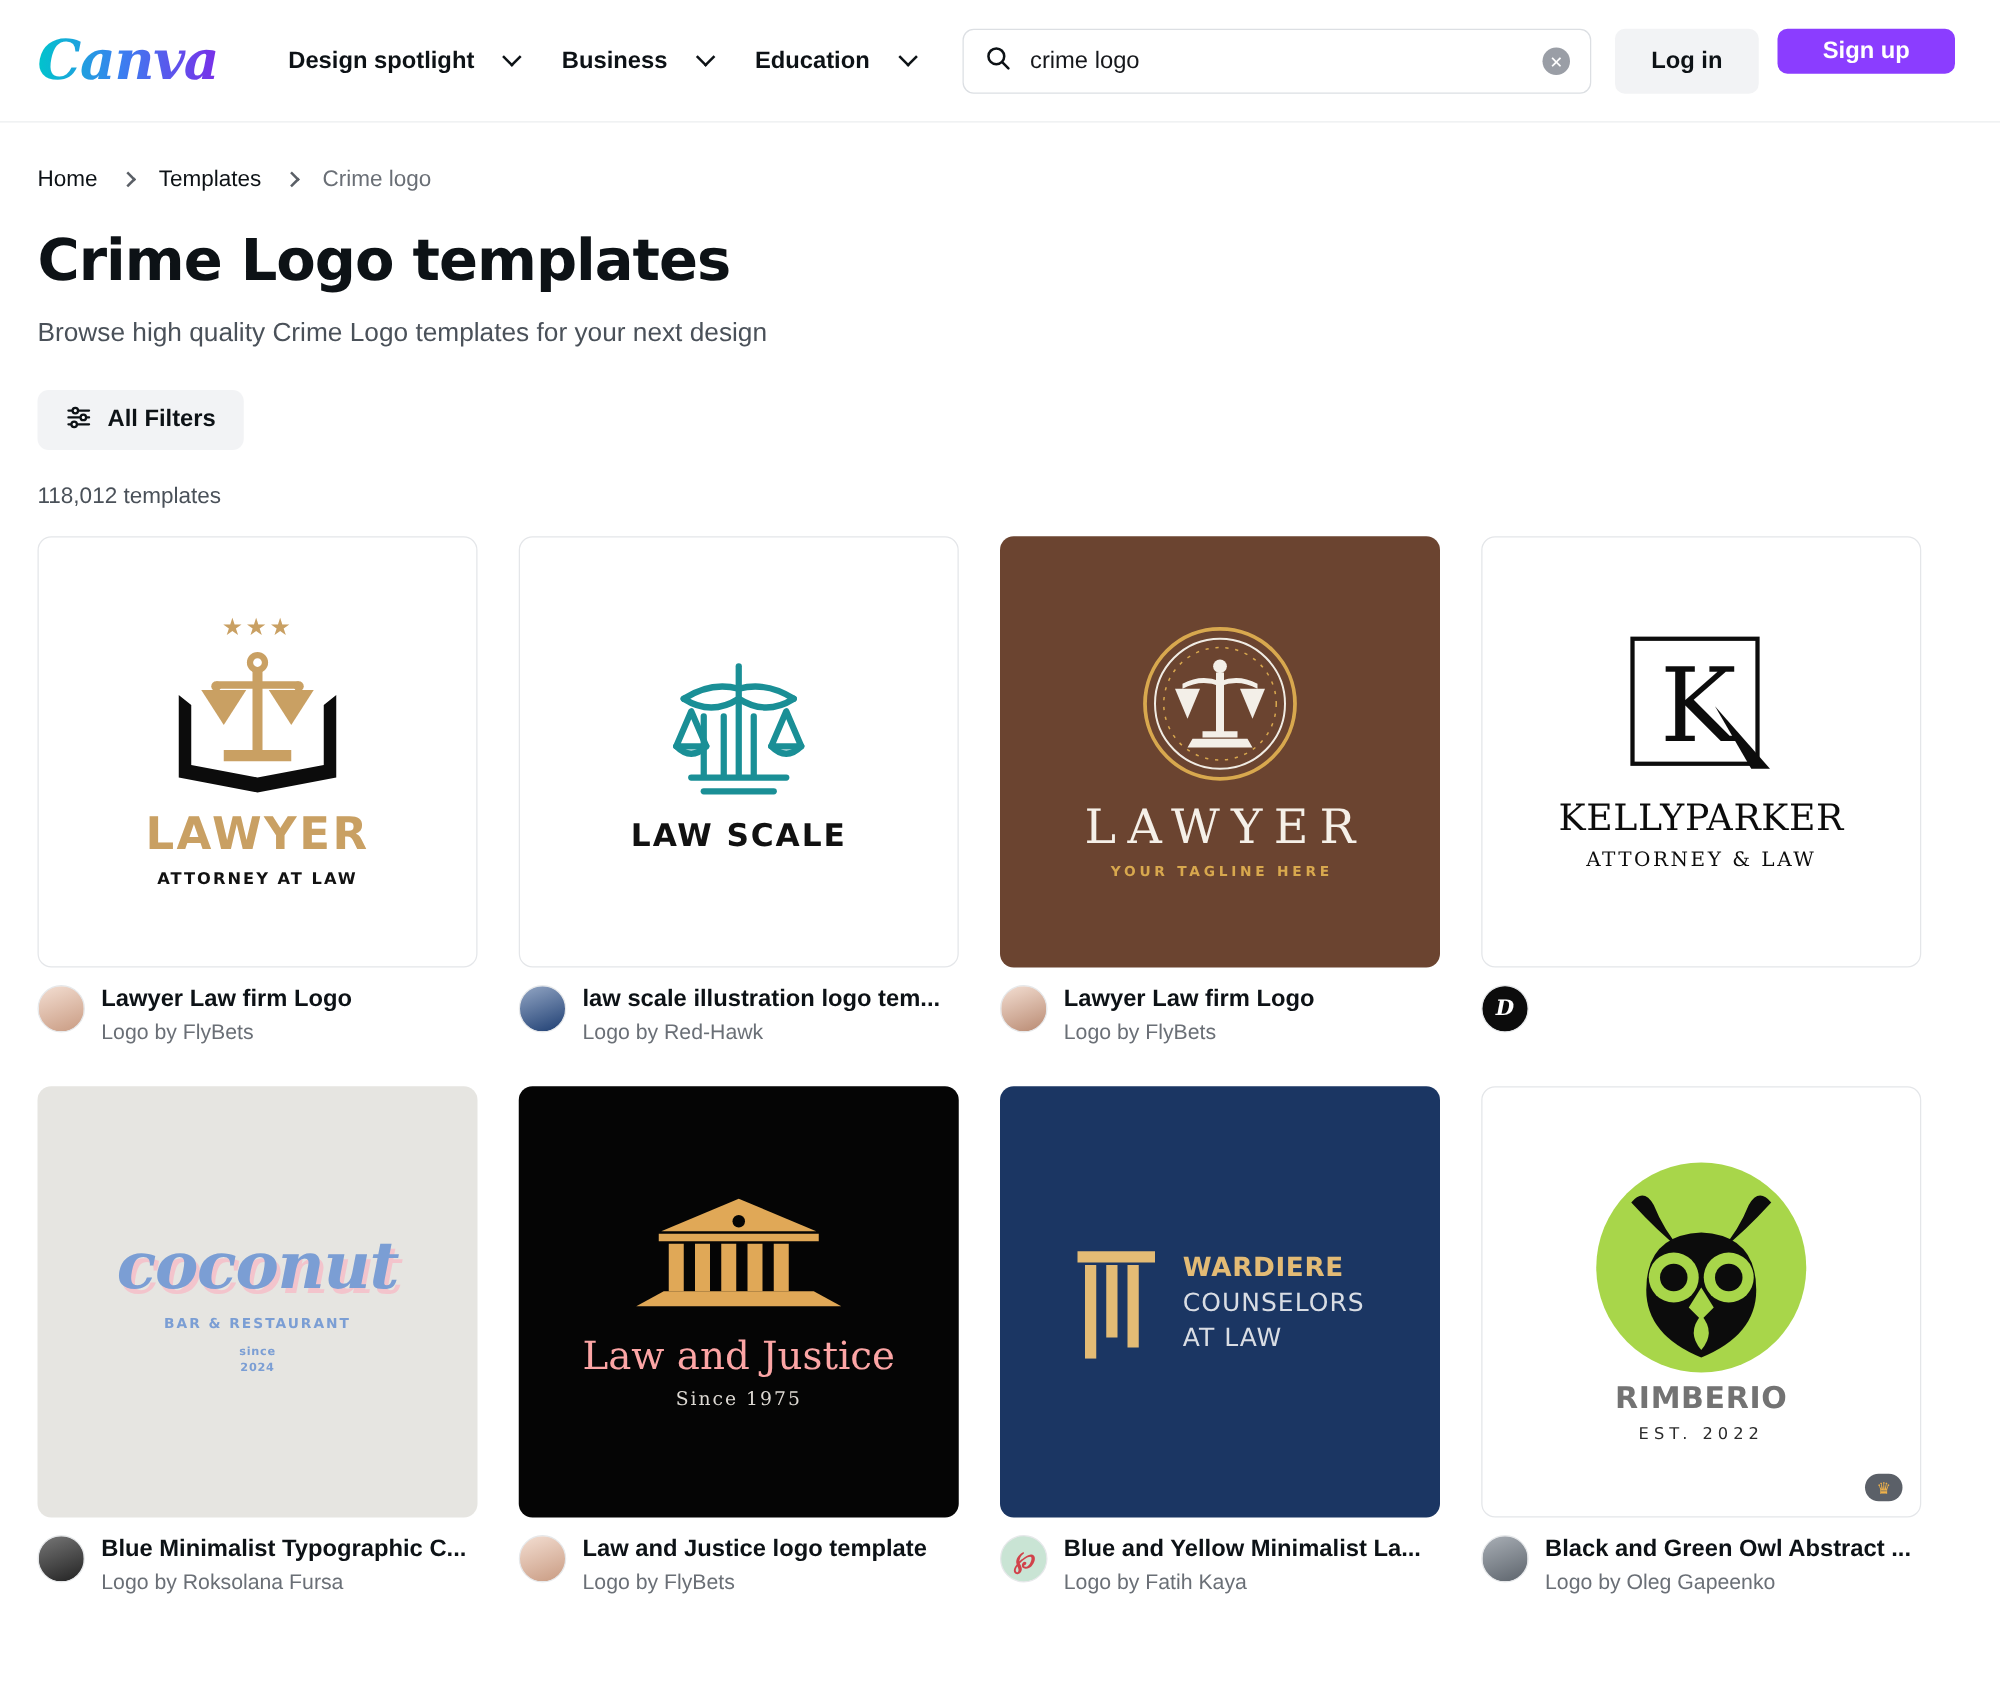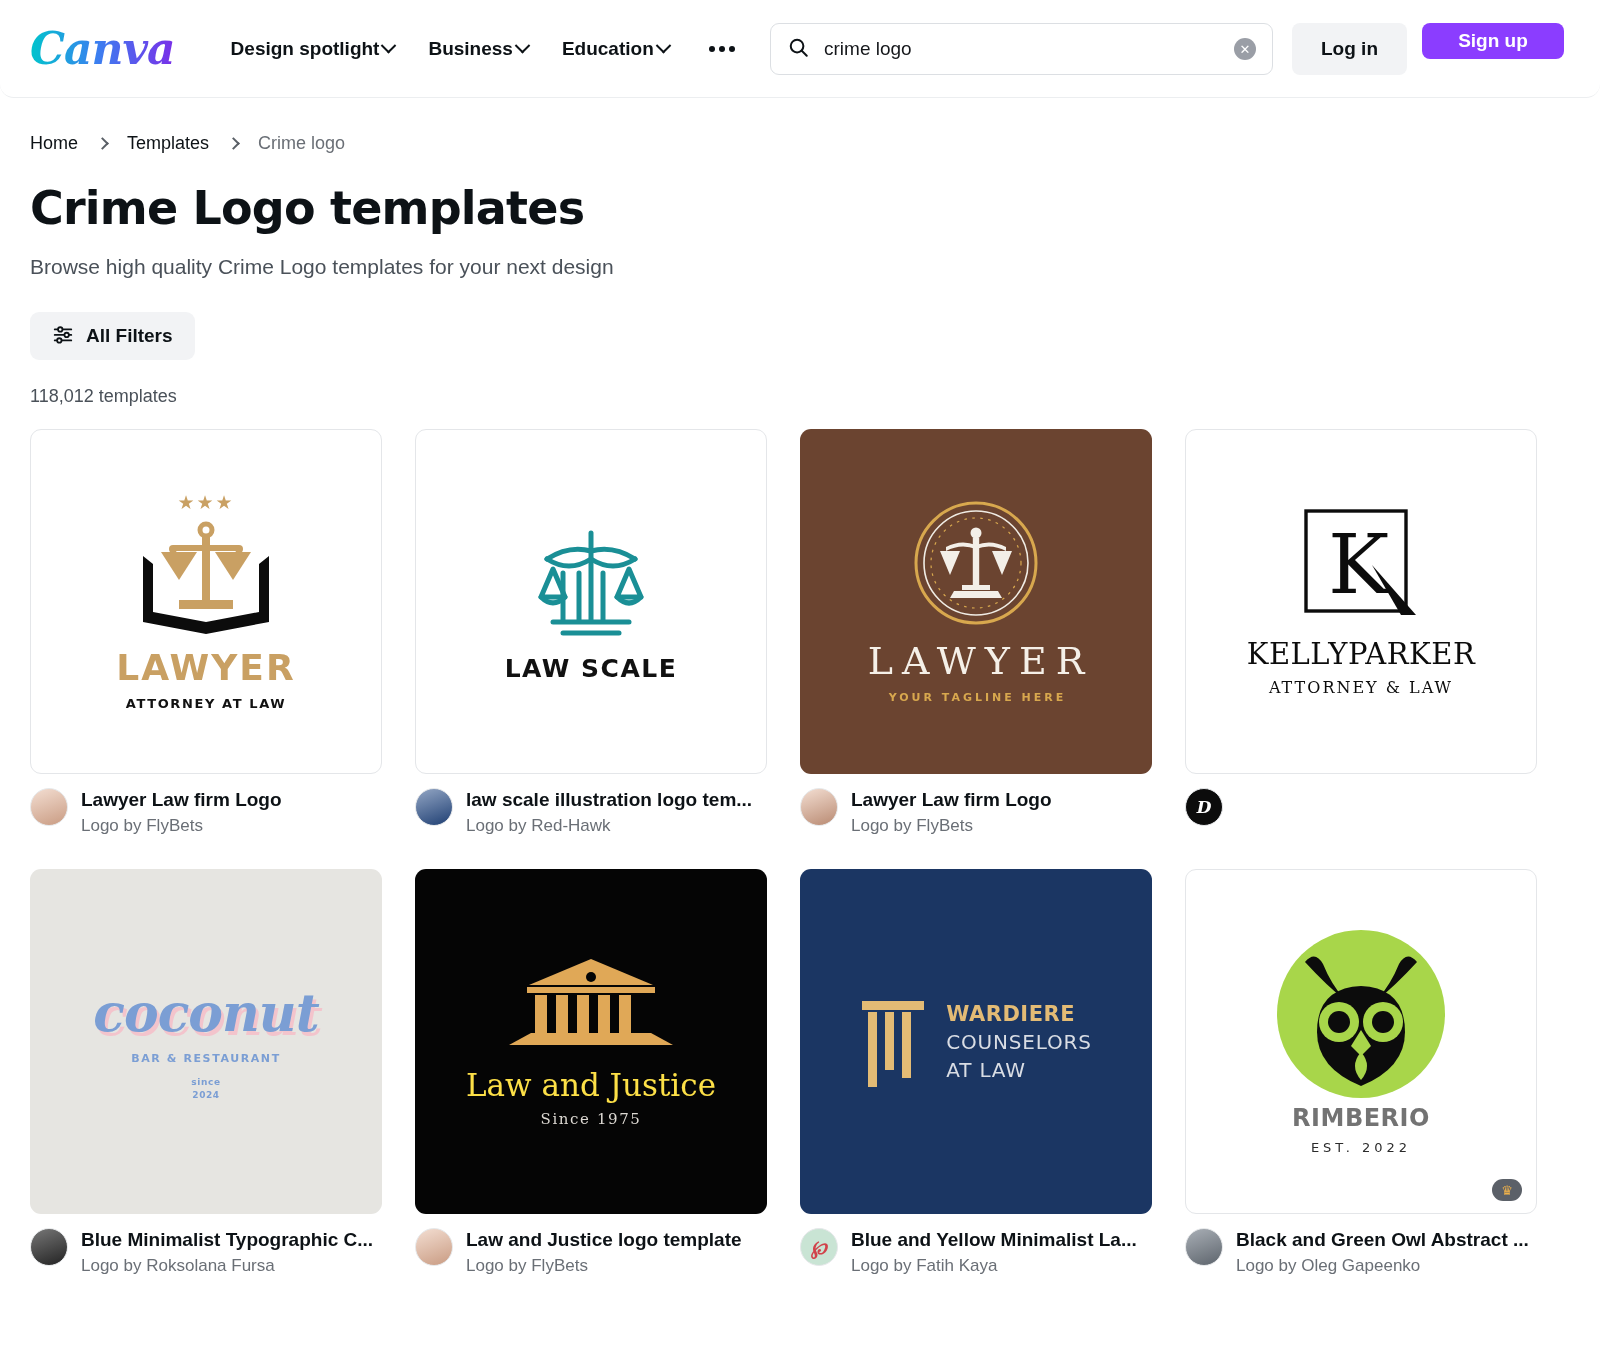--- a/index.html
+++ b/index.html
@@ -15,40 +15,39 @@
   
   .header {
     height: 98px;
     width: 100%;
     display: flex;
     align-items: center;
     padding: 0 30px;
     border-bottom: 1px solid #eceef0;
     background: #fff;
     position: relative;
-    border-radius: 14px;
   }
   .logo {
     font-family: "DejaVu Serif", serif;
     font-size: 44px;
     font-style: italic;
     font-weight: 700;
     letter-spacing: -1px;
     background: linear-gradient(90deg, #00c4cc 0%, #3b7ff0 45%, #7d2ae8 100%);
     -webkit-background-clip: text;
     background-clip: text;
     color: transparent;
     -webkit-text-fill-color: transparent;
     margin-right: 52px;
     padding-right: 4px;
     user-select: none;
   }
   .navlinks { display: flex; align-items: center; gap: 34px; }
   .navitem {
-    display: flex; align-items: center; gap: 4px;
+    display: flex; align-items: center; gap: 25px;
     font-size: 19px; font-weight: 600; color: #0d1216;
     cursor: pointer; white-space: nowrap;
   }
   .chev {
     width: 11px; height: 11px;
     border-right: 2.2px solid #0d1216;
     border-bottom: 2.2px solid #0d1216;
     transform: rotate(45deg) translate(-2px,-2px);
   }
   .dots {
@@ -237,21 +236,21 @@
     letter-spacing: 1.6px; margin-top: 9px;
   }
   .t5-since {
     font-family: "DejaVu Sans", sans-serif;
     font-size: 9px; font-weight: 700; color: #7b9ed4;
     letter-spacing: 0.6px; margin-top: 11px; text-align: center; line-height: 1.35;
   }
 
   .t6-word {
     font-family: "DejaVu Serif", serif;
-    font-size: 31px; color: #fde047; margin-top: 20px;
+    font-size: 31px; color: #fca5a5; margin-top: 20px;
   }
   .t6-sub {
     font-family: "DejaVu Serif", serif;
     font-size: 15px; color: #ddd9d3;
     letter-spacing: 1.6px; margin-top: 7px;
   }
 
   .t7-row { display: flex; align-items: center; gap: 18px; }
   .t7-t1 {
     font-family: "DejaVu Sans", sans-serif;

